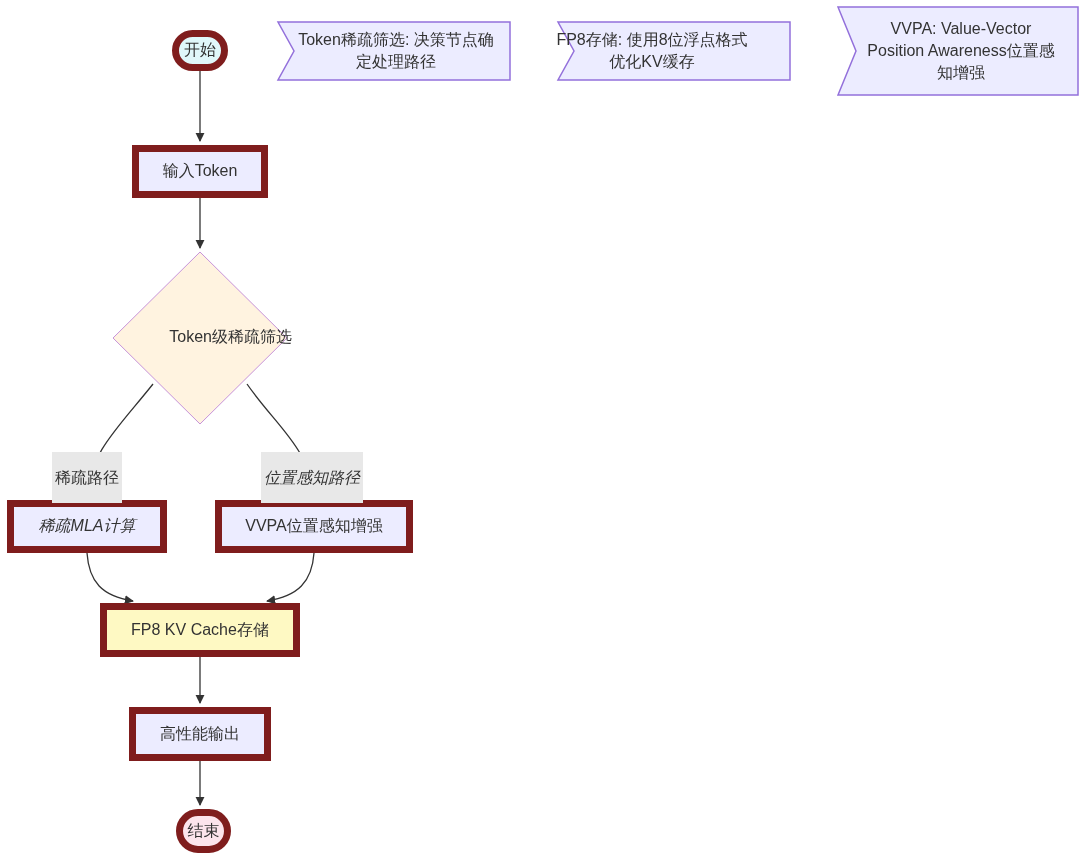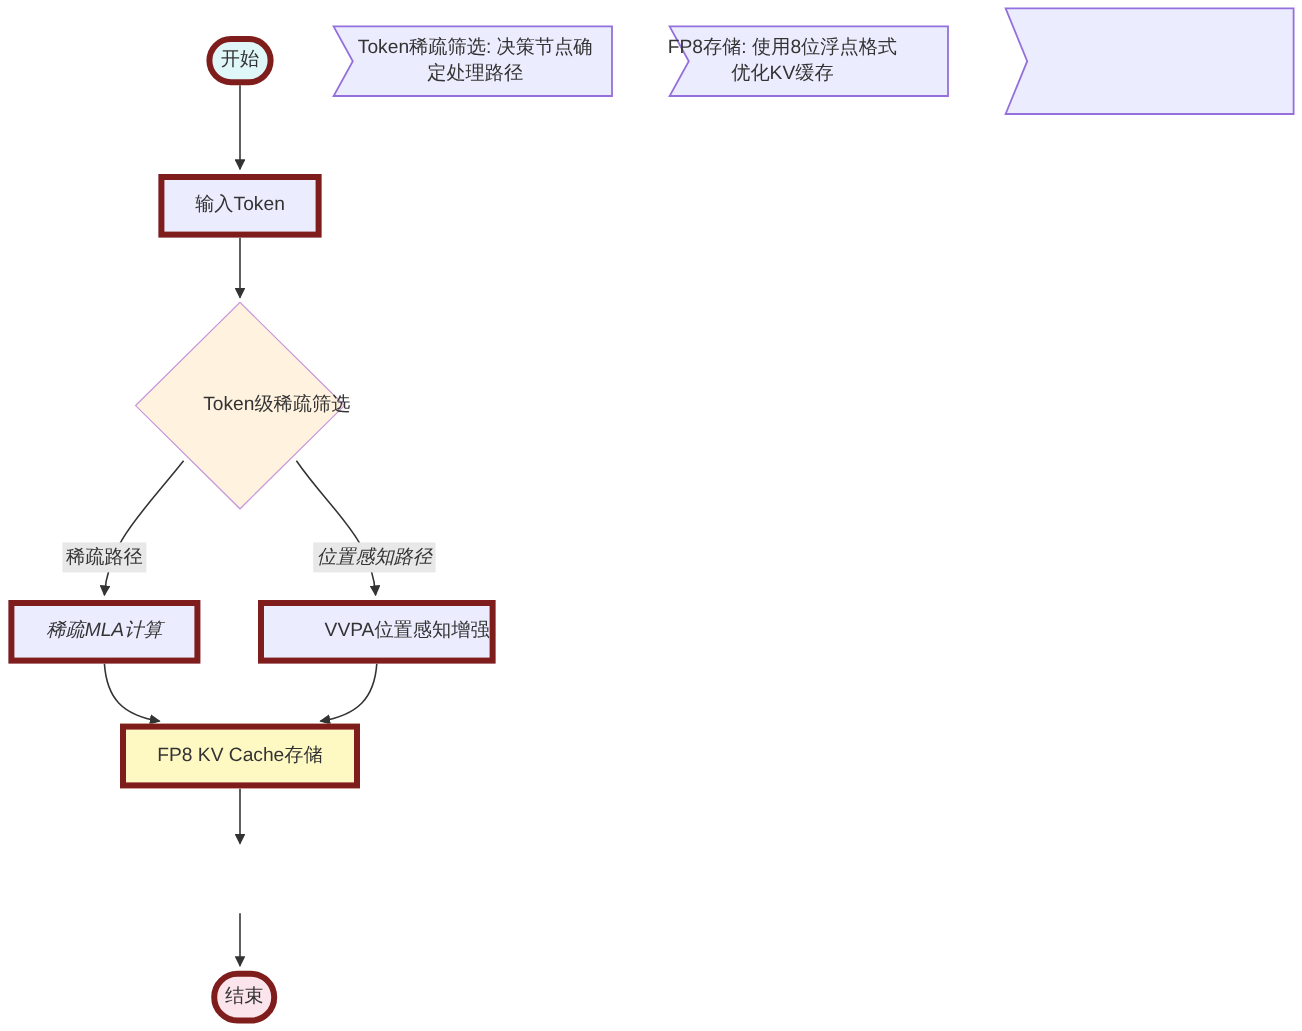--- a/index.html
+++ b/index.html
@@ -30,36 +30,36 @@
     stroke-width: 1.3px;
   }
   .node {
     position: absolute;
     display: flex;
     align-items: center;
     justify-content: center;
     text-align: center;
     box-sizing: border-box;
     background: #ECECFF;
-    border: 5px solid #7f1d1d;
+    border: 7px solid #7f1d1d;
     line-height: 1.3;
   }
   .node-start {
     left: 172px; top: 30px; width: 56px; height: 41px;
     border-radius: 21px;
     background: #E0F7FA;
   }
   .node-input {
     left: 132px; top: 145px; width: 136px; height: 53px;
   }
   .node-sparse {
     left: 7px; top: 500px; width: 160px; height: 53px; font-style: italic;
   }
   .node-vvpa {
-    left: 215px; top: 500px; width: 198px; height: 53px; justify-content: flex-end;
+    left: 215px; top: 500px; width: 198px; height: 53px;
   }
   .node-fp8 {
     left: 100px; top: 603px; width: 200px; height: 54px;
     background: #fef9c3;
   }
   .node-output {
     left: 129px; top: 707px; width: 142px; height: 54px;
   }
   .node-end {
     left: 176px; top: 809px; width: 55px; height: 44px;
@@ -82,21 +82,21 @@
     line-height: 22px;
   }
   .note-label-1 { left: 292px; top: 22px; width: 208px; height: 58px; }
   .note-label-2 { left: 548px; top: 22px; width: 208px; height: 58px; }
   .note-label-3 { left: 852px; top: 7px;  width: 218px; height: 88px; }
   .edge-label {
     position: absolute;
     top: 452px;
     transform: translateX(-50%);
     background: #E8E8E8;
-    padding: 3px 3px;
+    padding: 16px 3px;
     line-height: 19px;
     white-space: nowrap;
   }
   .edge-label-left  { left: 87px; }
   .edge-label-right { left: 312px; font-style: italic; }
 </style>
 </head>
 <body>
 
 <div class="canvas">
@@ -141,26 +141,32 @@
   </div>
 
   <div class="node node-vvpa">
     <span>VVPA位置感知增强</span>
   </div>
 
   <div class="node node-fp8">
     <span>FP8 KV Cache存储</span>
   </div>
 
+  <div class="node node-output">
+    <span>高性能输出</span>
+  </div>
 
   <div class="node node-end">
     <span>结束</span>
   </div>
 
   <div class="edge-label edge-label-left">稀疏路径</div>
   <div class="edge-label edge-label-right">位置感知路径</div>
 
   <div class="note-label note-label-1">Token稀疏筛选: 决策节点确
 定处理路径</div>
   <div class="note-label note-label-2">FP8存储: 使用8位浮点格式
 优化KV缓存</div>
+  <div class="note-label note-label-3">VVPA: Value-Vector
+Position Awareness位置感
+知增强</div>
 
 </div>
 
 </body></html>

